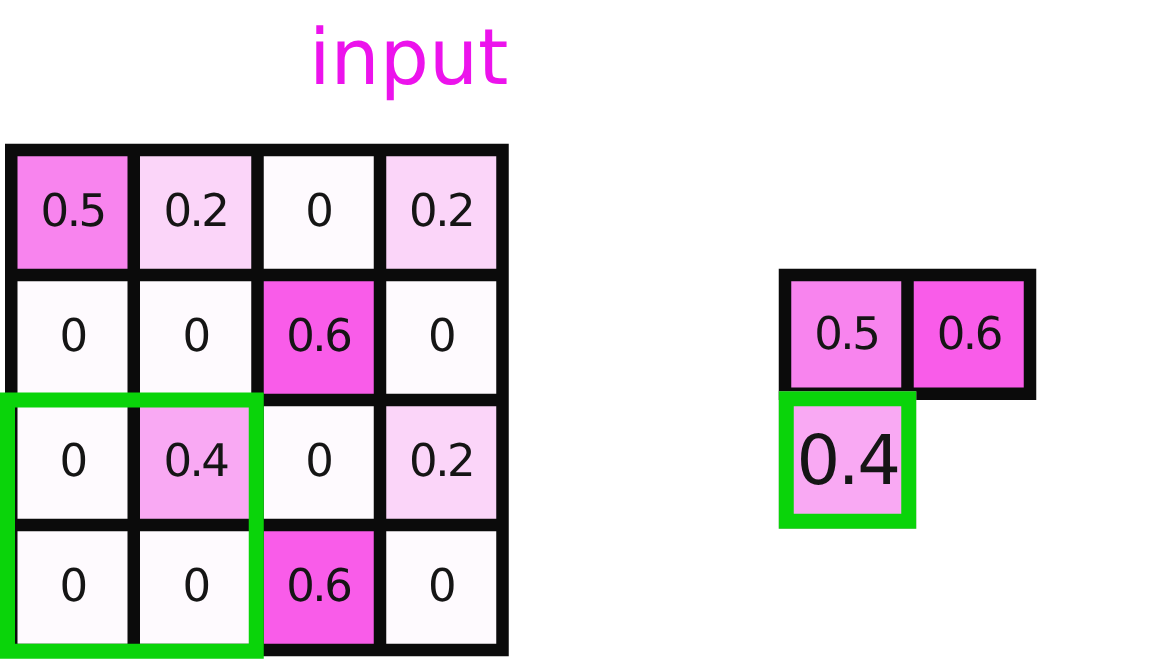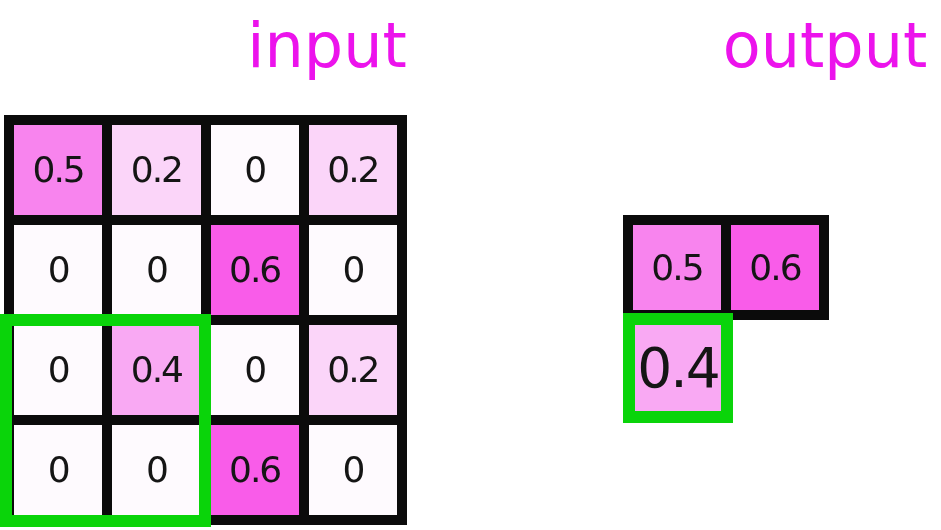--- a/index.html
+++ b/index.html
@@ -92,21 +92,20 @@
     letter-spacing: -2px;
   }
 </style>
 </head>
 <body>
 
 <div class="stage">
 
   <div class="title input-title" style="color: rgb(236, 19, 236);">input</div>
 
-  <div class="title output-title" style="color: rgb(236, 19, 236);">output</div>
 
   <div class="input-grid" id="input-grid" style="background: rgb(11, 11, 11);">
       <div class="cell" style="background: rgb(248, 132, 238); color: rgb(21, 21, 21);">0.5</div>
       <div class="cell" style="background: rgb(251, 213, 249); color: rgb(21, 21, 21);">0.2</div>
       <div class="cell" style="background: rgb(254, 250, 254); color: rgb(21, 21, 21);">0</div>
       <div class="cell" style="background: rgb(251, 213, 249); color: rgb(21, 21, 21);">0.2</div>
       <div class="cell" style="background: rgb(254, 250, 254); color: rgb(21, 21, 21);">0</div>
       <div class="cell" style="background: rgb(254, 250, 254); color: rgb(21, 21, 21);">0</div>
       <div class="cell" style="background: rgb(249, 92, 233); color: rgb(21, 21, 21);">0.6</div>
       <div class="cell" style="background: rgb(254, 250, 254); color: rgb(21, 21, 21);">0</div>

